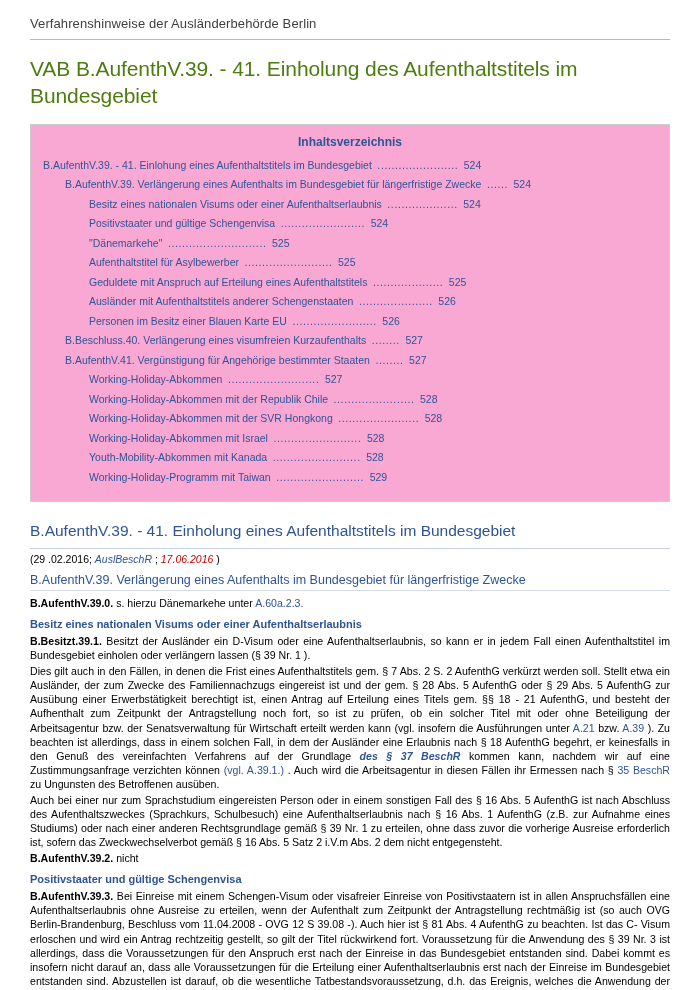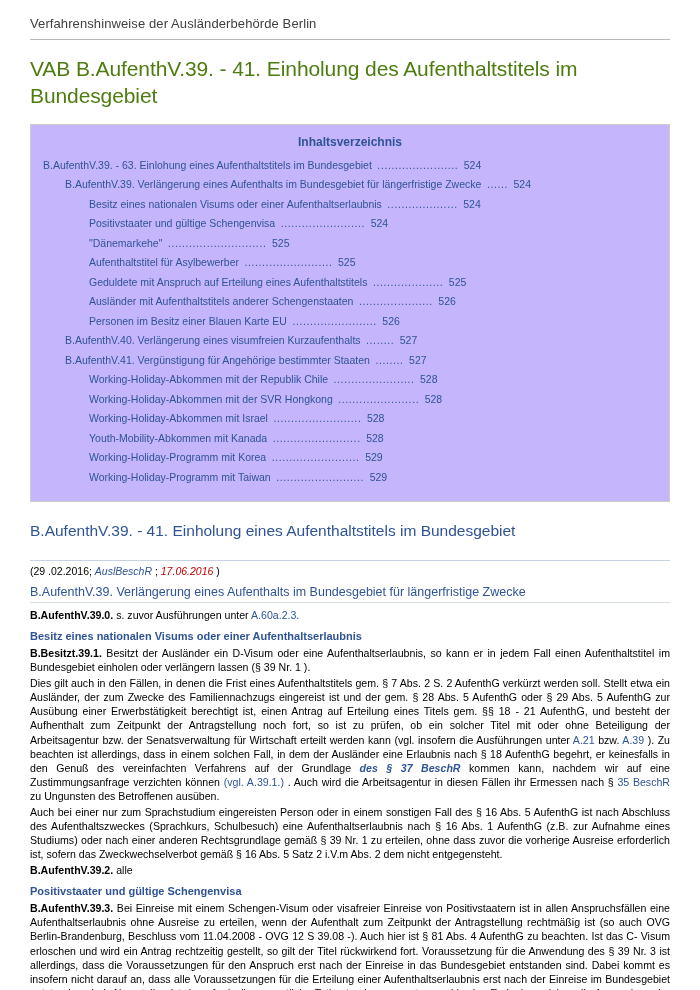--- a/index.html
+++ b/index.html
@@ -34,21 +34,21 @@
   h1.doc-title {
     font-size: 21px;
     font-weight: normal;
     line-height: 1.28;
     margin: 0 0 14px 0;
     color: #4d7c0f;
     letter-spacing: -0.1px;
   }
   .toc-box {
     border: 1px solid #cccccc;
-    background: #c4b5fd;
+    background: #f9a8d4;
     padding: 8px 12px 12px 12px;
     margin-bottom: 20px;
   }
   .toc-title {
     text-align: center;
     color: #2f5496;
     font-size: 12px;
     font-weight: bold;
     margin: 2px 0 9px 0;
   }
@@ -70,21 +70,21 @@
   .lvl1 { margin-left: 0; }
   .lvl2 { margin-left: 22px; }
   .lvl3 { margin-left: 46px; }
 
   h2.sec-title {
     color: #2f5496;
     font-size: 15.5px;
     font-weight: normal;
     margin: 4px 0 3px 0;
     border-bottom: 1px solid #c9d2e4;
-    padding-bottom: 20px;
+    padding-bottom: 8px;
   }
   .meta-line {
     font-size: 10.5px;
     margin: 4px 0 8px 0;
     color: #000;
   }
   .meta-line .ital-blue {
     color: #2f5496;
     font-style: italic;
     text-align: center;
@@ -132,68 +132,68 @@
 <div class="page">
 
   <div class="doc-header">Verfahrenshinweise der Ausländerbehörde Berlin</div>
   <div class="rule"></div>
 
   <h1 class="doc-title">VAB B.AufenthV.39. - 41. Einholung des Aufenthaltstitels im Bundesgebiet</h1>
 
   <div class="toc-box">
     <div class="toc-title">Inhaltsverzeichnis</div>
     <div id="toc-entries">
-        <div class="toc-line lvl1"><span class="lbl">B.AufenthV.39. - 63. Einlohung eines Aufenthaltstitels im Bundesgebiet</span><span class="dots"> ....................... </span><span class="pg">524</span></div>
+        <div class="toc-line lvl1"><span class="lbl">B.AufenthV.39. - 41. Einlohung eines Aufenthaltstitels im Bundesgebiet</span><span class="dots"> ....................... </span><span class="pg">524</span></div>
         <div class="toc-line lvl2"><span class="lbl">B.AufenthV.39. Verlängerung eines Aufenthalts im Bundesgebiet für längerfristige Zwecke</span><span class="dots"> ...... </span><span class="pg">524</span></div>
         <div class="toc-line lvl3"><span class="lbl">Besitz eines nationalen Visums oder einer Aufenthaltserlaubnis</span><span class="dots"> .................... </span><span class="pg">524</span></div>
         <div class="toc-line lvl3"><span class="lbl">Positivstaater und gültige Schengenvisa</span><span class="dots"> ........................ </span><span class="pg">524</span></div>
         <div class="toc-line lvl3"><span class="lbl">"Dänemarkehe"</span><span class="dots"> ............................ </span><span class="pg">525</span></div>
         <div class="toc-line lvl3"><span class="lbl">Aufenthaltstitel für Asylbewerber</span><span class="dots"> ......................... </span><span class="pg">525</span></div>
         <div class="toc-line lvl3"><span class="lbl">Geduldete mit Anspruch auf Erteilung eines Aufenthaltstitels</span><span class="dots"> .................... </span><span class="pg">525</span></div>
         <div class="toc-line lvl3"><span class="lbl">Ausländer mit Aufenthaltstitels anderer Schengenstaaten</span><span class="dots"> ..................... </span><span class="pg">526</span></div>
         <div class="toc-line lvl3"><span class="lbl">Personen im Besitz einer Blauen Karte EU</span><span class="dots"> ........................ </span><span class="pg">526</span></div>
-        <div class="toc-line lvl2"><span class="lbl">B.AufenthV.40. Verlängerung eines visumfreien Kurzaufenthalts</span><span class="dots"> ........ </span><span class="pg">527</span></div>
+        <div class="toc-line lvl2"><span class="lbl">B.Beschluss.40. Verlängerung eines visumfreien Kurzaufenthalts</span><span class="dots"> ........ </span><span class="pg">527</span></div>
         <div class="toc-line lvl2"><span class="lbl">B.AufenthV.41. Vergünstigung für Angehörige bestimmter Staaten</span><span class="dots"> ........ </span><span class="pg">527</span></div>
+        <div class="toc-line lvl3"><span class="lbl">Working-Holiday-Abkommen</span><span class="dots"> .......................... </span><span class="pg">527</span></div>
         <div class="toc-line lvl3"><span class="lbl">Working-Holiday-Abkommen mit der Republik Chile</span><span class="dots"> ....................... </span><span class="pg">528</span></div>
         <div class="toc-line lvl3"><span class="lbl">Working-Holiday-Abkommen mit der SVR Hongkong</span><span class="dots"> ....................... </span><span class="pg">528</span></div>
         <div class="toc-line lvl3"><span class="lbl">Working-Holiday-Abkommen mit Israel</span><span class="dots"> ......................... </span><span class="pg">528</span></div>
         <div class="toc-line lvl3"><span class="lbl">Youth-Mobility-Abkommen mit Kanada</span><span class="dots"> ......................... </span><span class="pg">528</span></div>
-        <div class="toc-line lvl3"><span class="lbl">Working-Holiday-Programm mit Korea</span><span class="dots"> ......................... </span><span class="pg">529</span></div>
         <div class="toc-line lvl3"><span class="lbl">Working-Holiday-Programm mit Taiwan</span><span class="dots"> ......................... </span><span class="pg">529</span></div>
       </div>
   </div>
 
   <h2 class="sec-title">B.AufenthV.39. - 41. Einholung eines Aufenthaltstitels im Bundesgebiet</h2>
 
   <div class="meta-line">
     <span>(29 .02.2016;</span>
     <span class="ital-blue">AuslBeschR</span>
     <span>;</span>
     <span class="red-ital">17.06.2016</span>
     <span>)</span>
   </div>
 
   <h3 class="sub-title">B.AufenthV.39. Verlängerung eines Aufenthalts im Bundesgebiet für längerfristige Zwecke</h3>
 
   <p class="body-text">
-    <span class="para-id">B.AufenthV.39.0.</span><span> s. zuvor Ausführungen unter </span><span class="link">A.60a.2.3.</span>
+    <span class="para-id">B.AufenthV.39.0.</span><span> s. hierzu Dänemarkehe unter </span><span class="link">A.60a.2.3.</span>
   </p>
 
   <h4 class="sub-sub">Besitz eines nationalen Visums oder einer Aufenthaltserlaubnis</h4>
 
   <p class="body-text">
     <span class="para-id">B.Besitzt.39.1.</span><span> Besitzt der Ausländer ein D-Visum oder eine Aufenthaltserlaubnis, so kann er in jedem Fall einen Aufenthaltstitel im Bundesgebiet einholen oder verlängern lassen (§ 39 Nr. 1 ).</span>
   </p>
   <p class="body-text">
     <span>Dies gilt auch in den Fällen, in denen die Frist eines Aufenthaltstitels gem. § 7 Abs. 2 S. 2 AufenthG verkürzt werden soll. Stellt etwa ein Ausländer, der zum Zwecke des Familiennachzugs eingereist ist und der gem. § 28 Abs. 5 AufenthG oder § 29 Abs. 5 AufenthG zur Ausübung einer Erwerbstätigkeit berechtigt ist, einen Antrag auf Erteilung eines Titels gem. §§ 18 - 21 AufenthG, und besteht der Aufhenthalt zum Zeitpunkt der Antragstellung noch fort, so ist zu prüfen, ob ein solcher Titel mit oder ohne Beteiligung der Arbeitsagentur bzw. der Senatsverwaltung für Wirtschaft erteilt werden kann (vgl. insofern die Ausführungen unter </span><span class="link">A.21</span><span> bzw. </span><span class="link">A.39</span><span> ). Zu beachten ist allerdings, dass in einem solchen Fall, in dem der Ausländer eine Erlaubnis nach § 18 AufenthG begehrt, er keinesfalls in den Genuß des vereinfachten Verfahrens auf der Grundlage </span><span class="link-b">des § 37 BeschR</span><span> kommen kann, nachdem wir auf eine Zustimmungsanfrage verzichten können </span><span class="link">(vgl. A.39.1.)</span><span> . Auch wird die Arbeitsagentur in diesen Fällen ihr Ermessen nach § </span><span class="link">35 BeschR</span><span> zu Ungunsten des Betroffenen ausüben.</span>
   </p>
   <p class="body-text">Auch bei einer nur zum Sprachstudium eingereisten Person oder in einem sonstigen Fall des § 16 Abs. 5 AufenthG ist nach Abschluss des Aufenthaltszweckes (Sprachkurs, Schulbesuch) eine Aufenthaltserlaubnis nach § 16 Abs. 1 AufenthG (z.B. zur Aufnahme eines Studiums) oder nach einer anderen Rechtsgrundlage gemäß § 39 Nr. 1 zu erteilen, ohne dass zuvor die vorherige Ausreise erforderlich ist, sofern das Zweckwechselverbot gemäß § 16 Abs. 5 Satz 2 i.V.m Abs. 2 dem nicht entgegensteht.</p>
 
   <p class="body-text">
-    <span class="para-id">B.AufenthV.39.2.</span><span> alle</span>
+    <span class="para-id">B.AufenthV.39.2.</span><span> nicht</span>
   </p>
 
   <h4 class="sub-sub">Positivstaater und gültige Schengenvisa</h4>
 
   <p class="body-text">
     <span class="para-id">B.AufenthV.39.3.</span><span> Bei Einreise mit einem Schengen-Visum oder visafreier Einreise von Positivstaatern ist in allen Anspruchsfällen eine Aufenthaltserlaubnis ohne Ausreise zu erteilen, wenn der Aufenthalt zum Zeitpunkt der Antragstellung rechtmäßig ist (so auch OVG Berlin-Brandenburg, Beschluss vom 11.04.2008 - OVG 12 S 39.08 -). Auch hier ist § 81 Abs. 4 AufenthG zu beachten. Ist das C- Visum erloschen und wird ein Antrag rechtzeitig gestellt, so gilt der Titel rückwirkend fort. Voraussetzung für die Anwendung des § 39 Nr. 3 ist allerdings, dass die Voraussetzungen für den Anspruch erst nach der Einreise in das Bundesgebiet entstanden sind. Dabei kommt es insofern nicht darauf an, dass alle Voraussetzungen für die Erteilung einer Aufenthaltserlaubnis erst nach der Einreise im Bundesgebiet entstanden sind. Abzustellen ist darauf, ob die wesentliche Tatbestandsvoraussetzung, d.h. das Ereignis, welches die Anwendung der den Anspruch begründenden</span>
   </p>
 
 </div>
 

